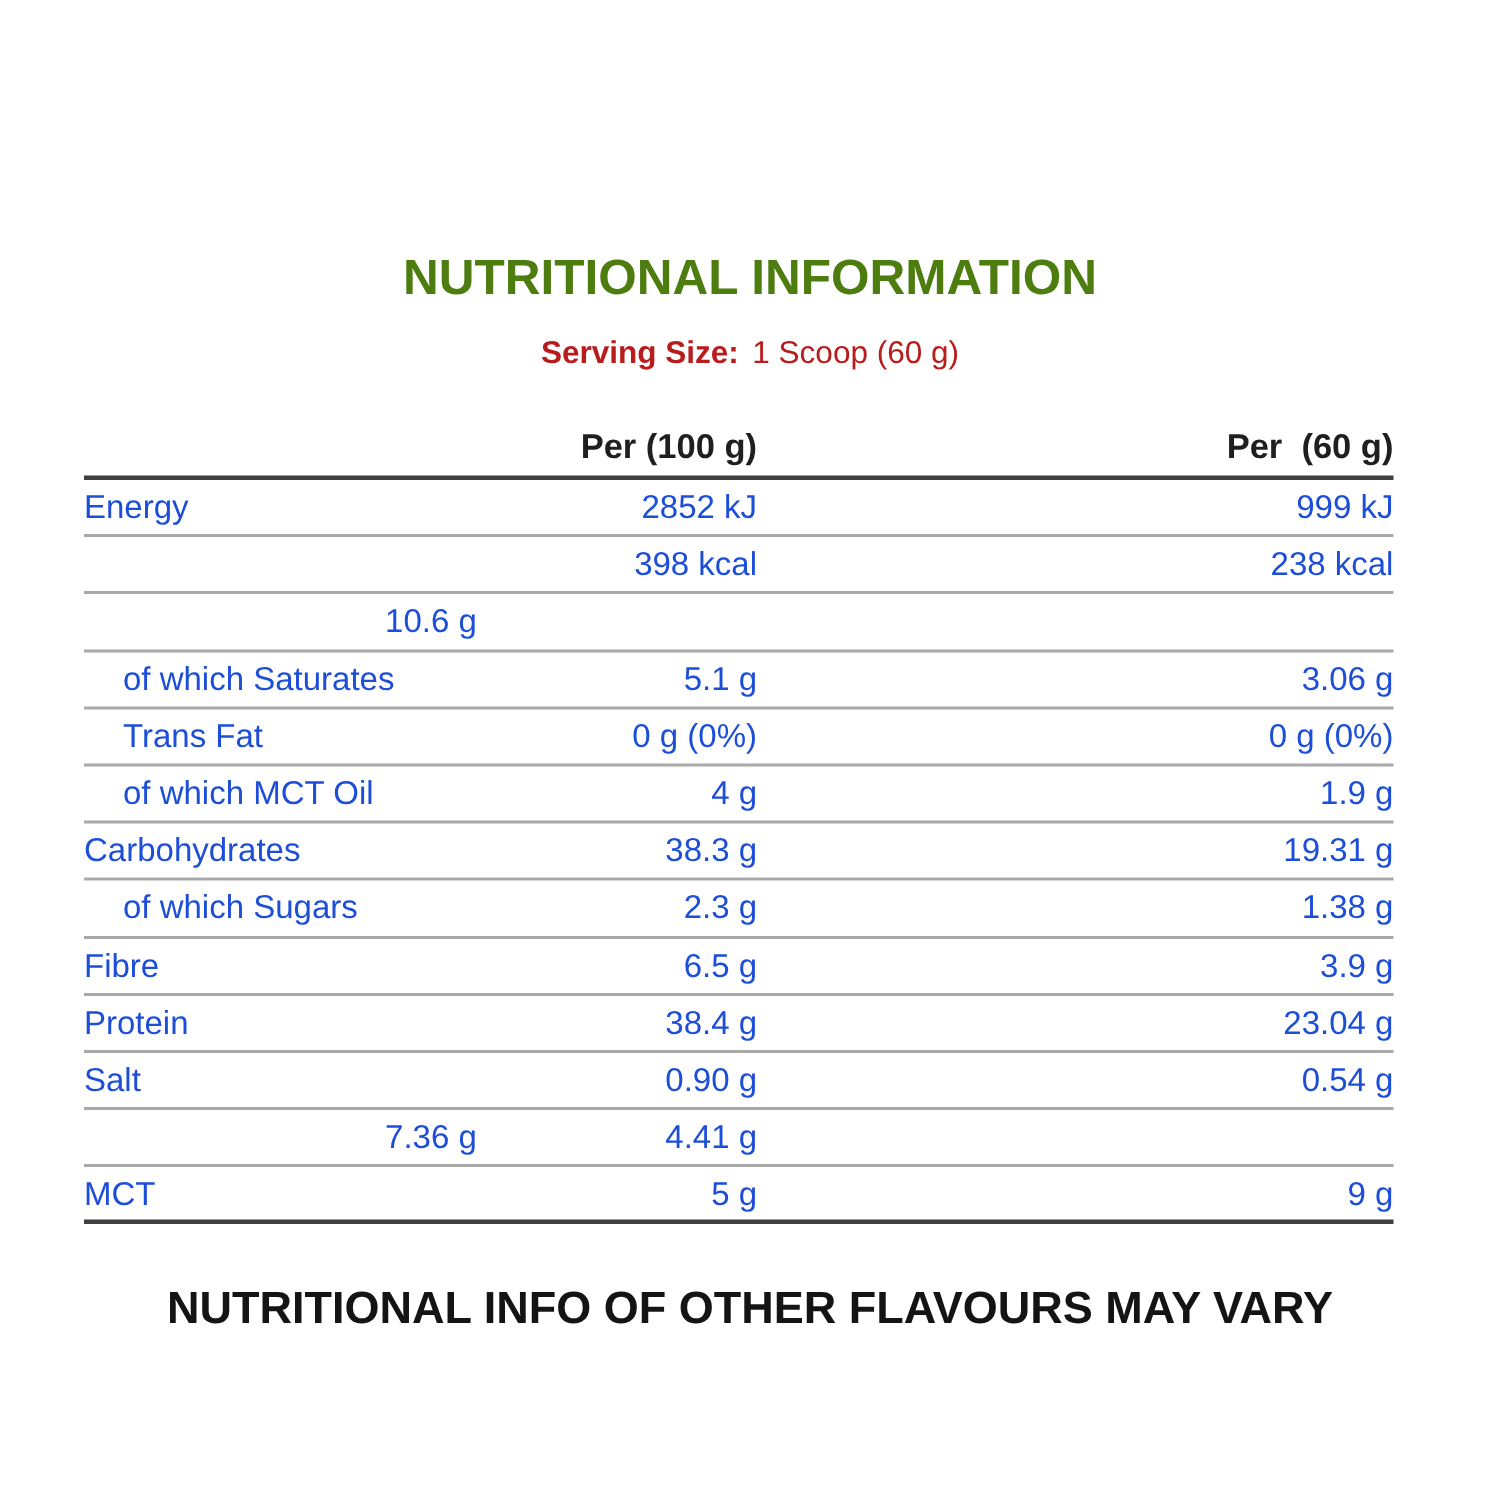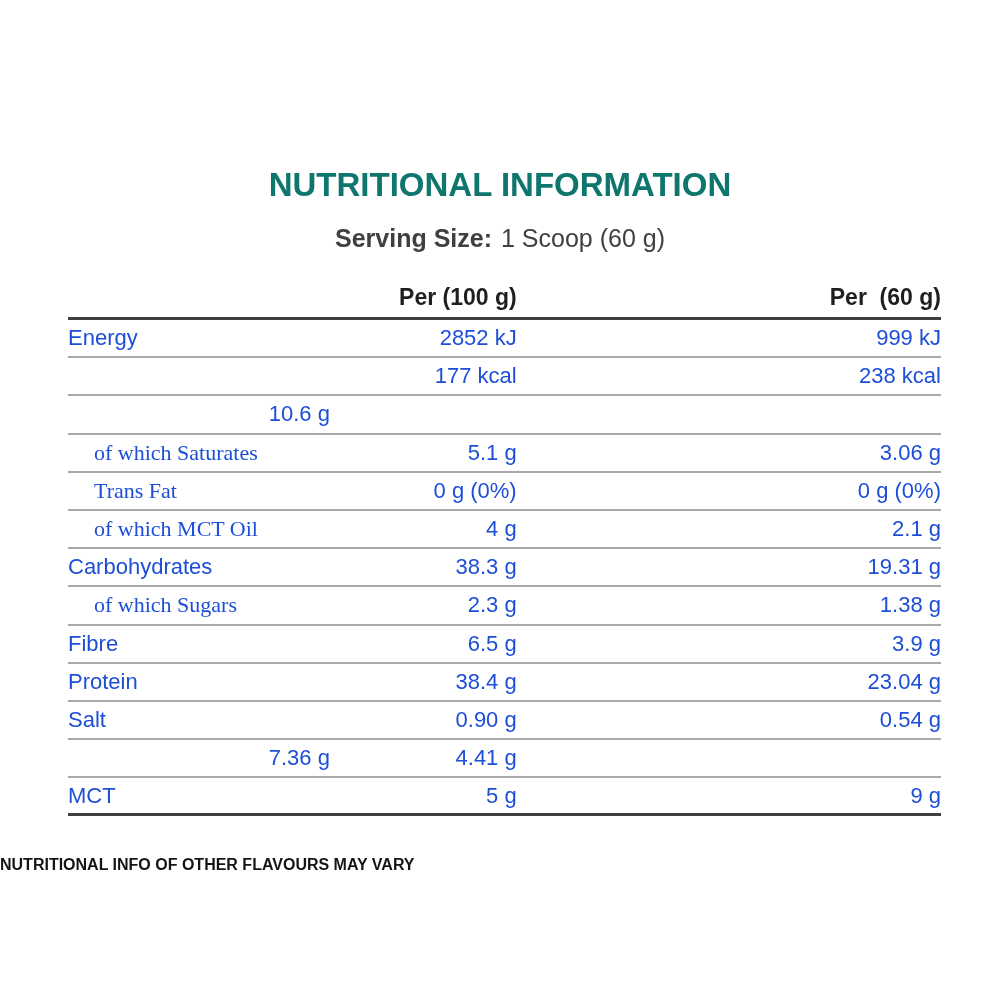--- a/index.html
+++ b/index.html
@@ -12,32 +12,32 @@
   .page {
     position: relative;
     width: 1000px; height: 1000px;
     background: #ffffff;
     overflow: hidden;
   }
   .title {
     position: absolute; top: 166px; left: 0; width: 100%;
     text-align: center;
     font-size: 33px; font-weight: bold;
-    color: #0f766e;
+    color: #4d7c0f;
   }
   .serving {
     position: absolute; top: 224px; left: 0; width: 100%;
     text-align: center;
-    font-size: 25px;
-    color: #404040;
+    font-size: 21px;
+    color: #b91c1c;
   }
   .serving-label { font-weight: bold; }
   .serving-value { font-weight: normal; margin-left: 9px; }
   .nutrition-table {
-    position: absolute; left: 68px; top: 284px; width: 873px;
+    position: absolute; left: 56px; top: 284px; width: 873px;
   }
   .thead {
     display: grid;
     grid-template-columns: 30% 21.4% 48.6%;
     font-size: 23px; font-weight: bold;
     color: #1f1f1f;
     padding-bottom: 6px;
     border-bottom: 3px solid var(--thick-rule, #3f3f3f);
   }
   .c1 { text-align: left; overflow: hidden; white-space: nowrap; }
@@ -45,25 +45,25 @@
   .row {
     display: grid;
     grid-template-columns: 30% 21.4% 48.6%;
     align-items: center;
     height: 38.2px;
     font-size: 22px;
     color: #1d4ed8;
     border-bottom: 2px solid var(--thin-rule, #a9a9a9);
   }
   .row.last { border-bottom: 3px solid var(--thick-rule, #484848); }
-  .row.indent .c1 { padding-left: 26px; font-family: Liberation Serif, serif; }
+  .row.indent .c1 { padding-left: 26px; }
   .footer {
     position: absolute; top: 856px; left: 0; width: 100%;
-    text-align: left;
-    font-size: 16px; font-weight: bold;
+    text-align: center;
+    font-size: 30px; font-weight: bold;
     color: #141414;
   }
 </style>
 </head>
 <body>
 
 <div class="page">
 
   <div class="title">NUTRITIONAL INFORMATION</div>
 
@@ -78,40 +78,40 @@
       <span class="c3">Per  (60 g)</span>
     </div>
     <div id="tbody">
         <div class="row">
           <span class="c1">Energy</span>
           <span class="c2">2852 kJ</span>
           <span class="c3">999 kJ</span>
         </div>
         <div class="row">
           <span class="c1"></span>
-          <span class="c2">177 kcal</span>
+          <span class="c2">398 kcal</span>
           <span class="c3">238 kcal</span>
         </div>
         <div class="row">
           <span class="c2">10.6 g</span>
         </div>
         <div class="row indent">
           <span class="c1">of which Saturates</span>
           <span class="c2">5.1 g</span>
           <span class="c3">3.06 g</span>
         </div>
         <div class="row indent">
           <span class="c1">Trans Fat</span>
           <span class="c2">0 g (0%)</span>
           <span class="c3">0 g (0%)</span>
         </div>
         <div class="row indent">
           <span class="c1">of which MCT Oil</span>
           <span class="c2">4 g</span>
-          <span class="c3">2.1 g</span>
+          <span class="c3">1.9 g</span>
         </div>
         <div class="row">
           <span class="c1">Carbohydrates</span>
           <span class="c2">38.3 g</span>
           <span class="c3">19.31 g</span>
         </div>
         <div class="row indent">
           <span class="c1">of which Sugars</span>
           <span class="c2">2.3 g</span>
           <span class="c3">1.38 g</span>

